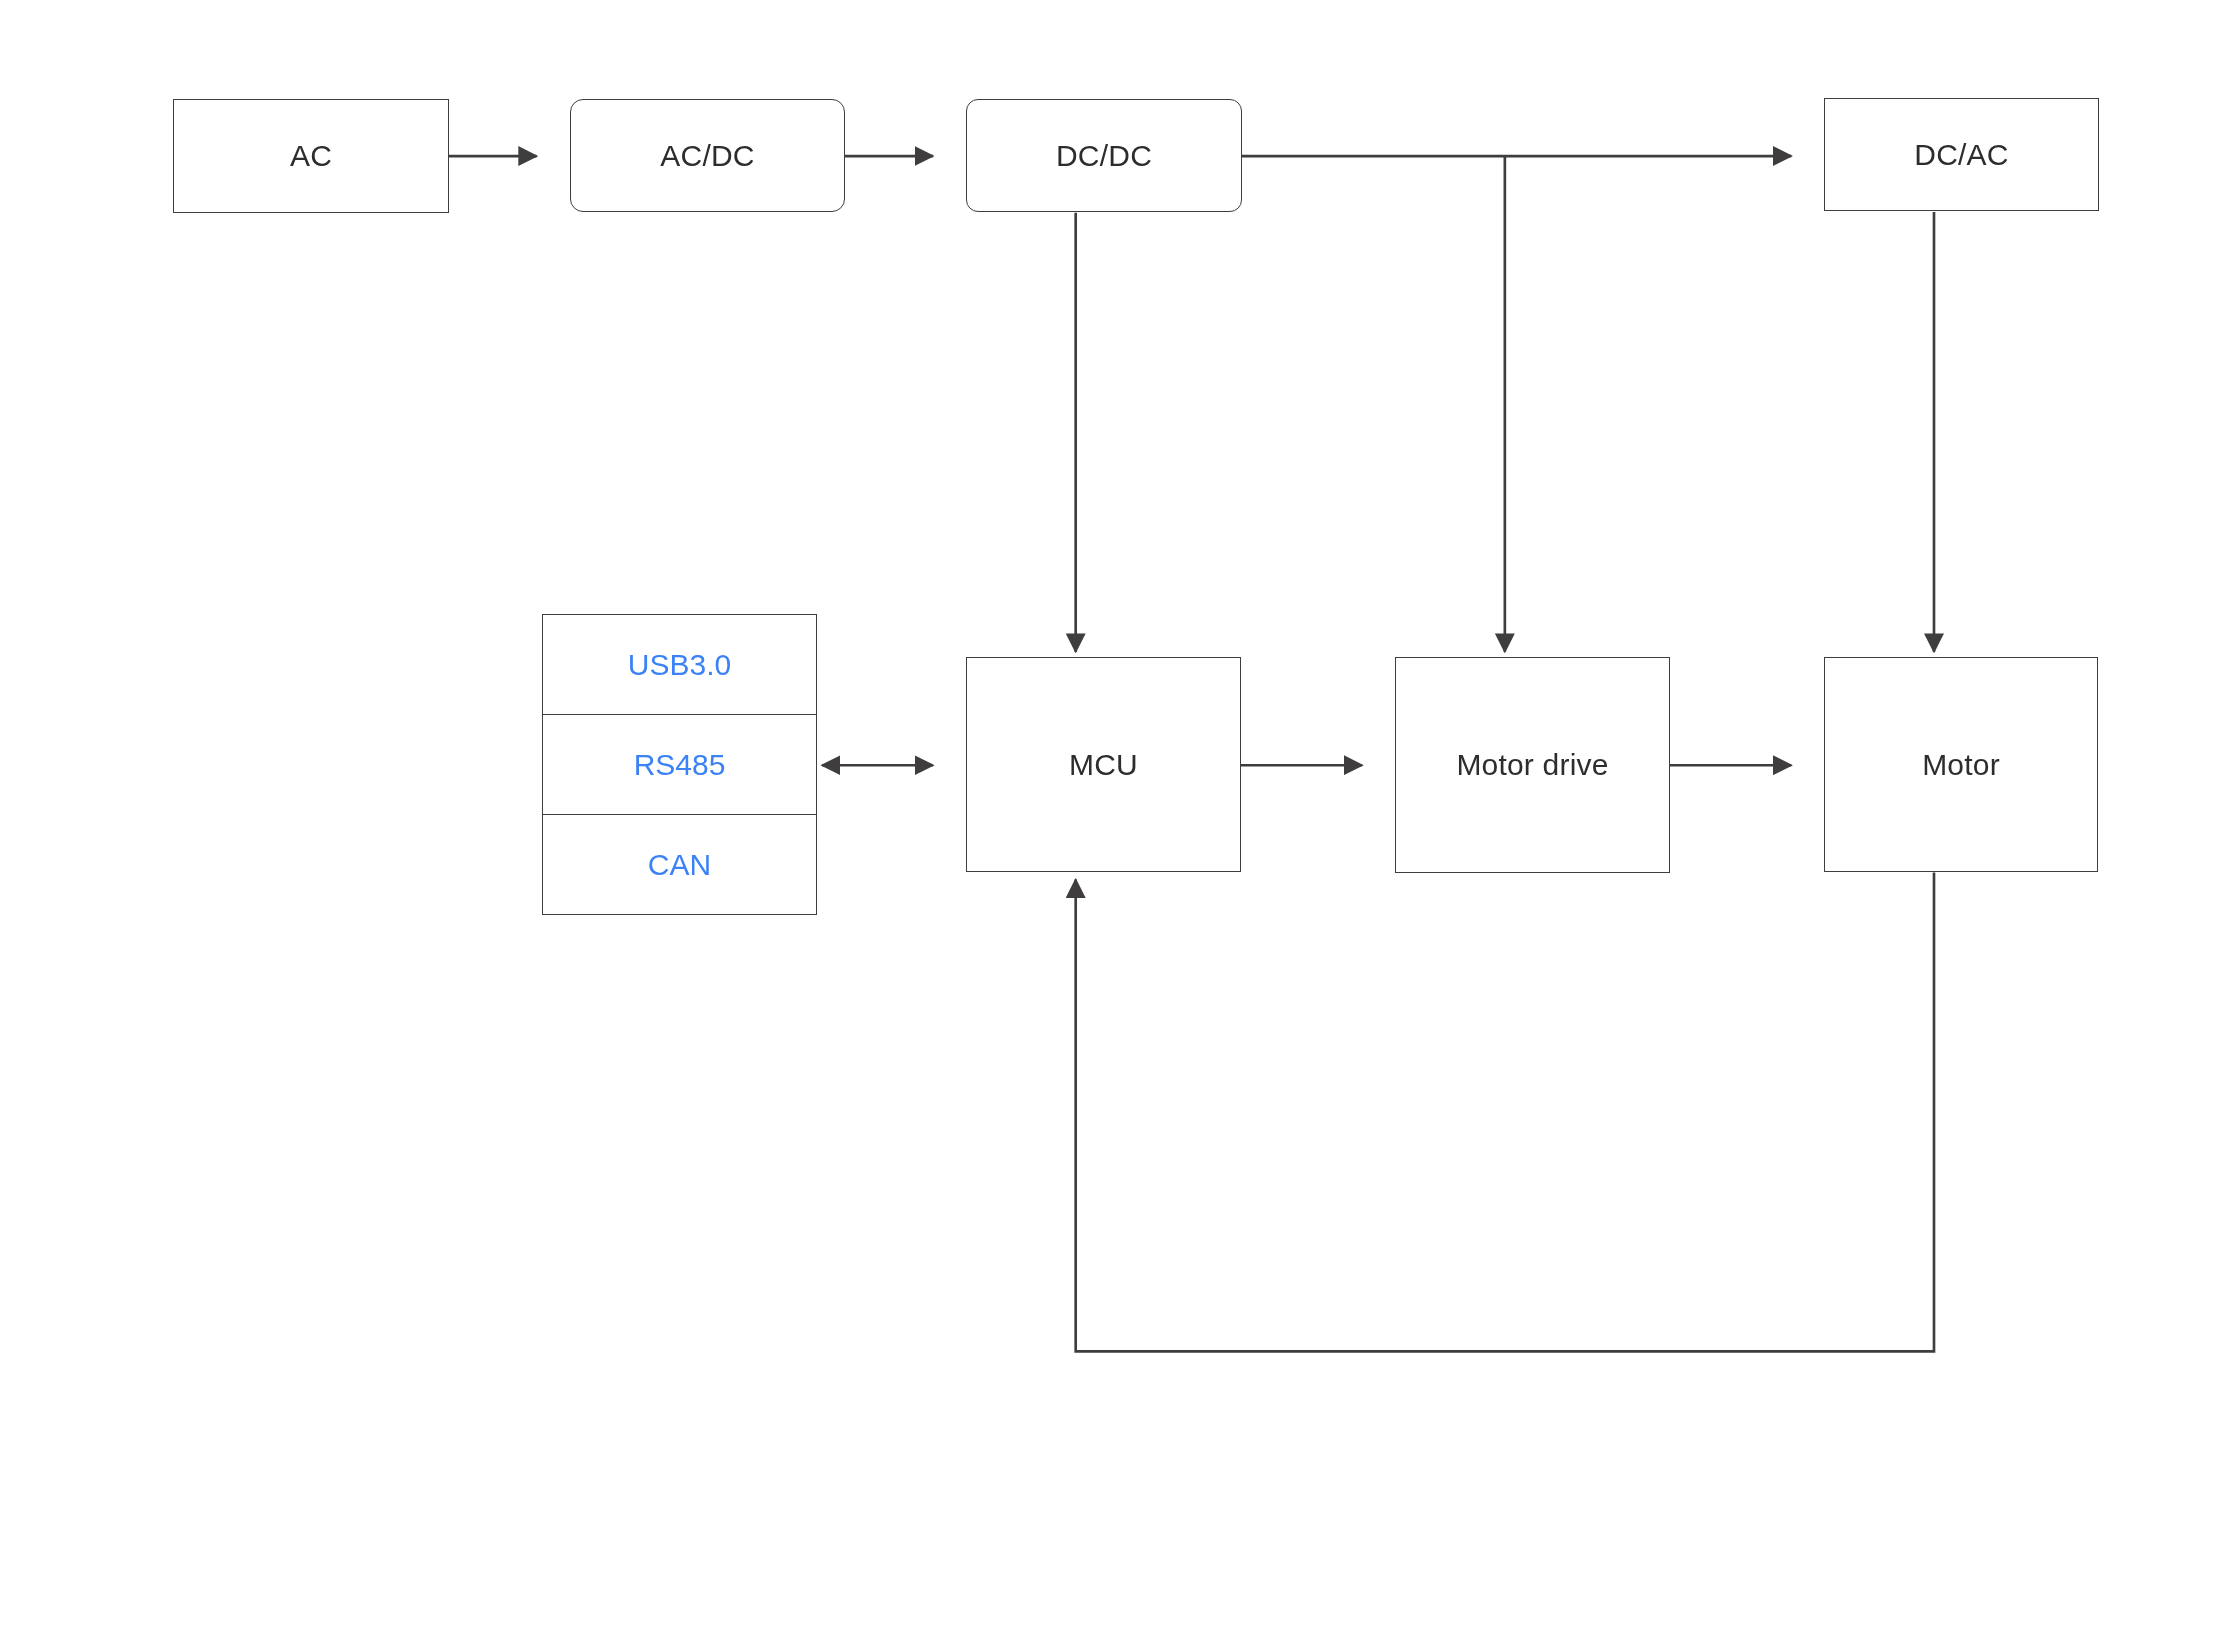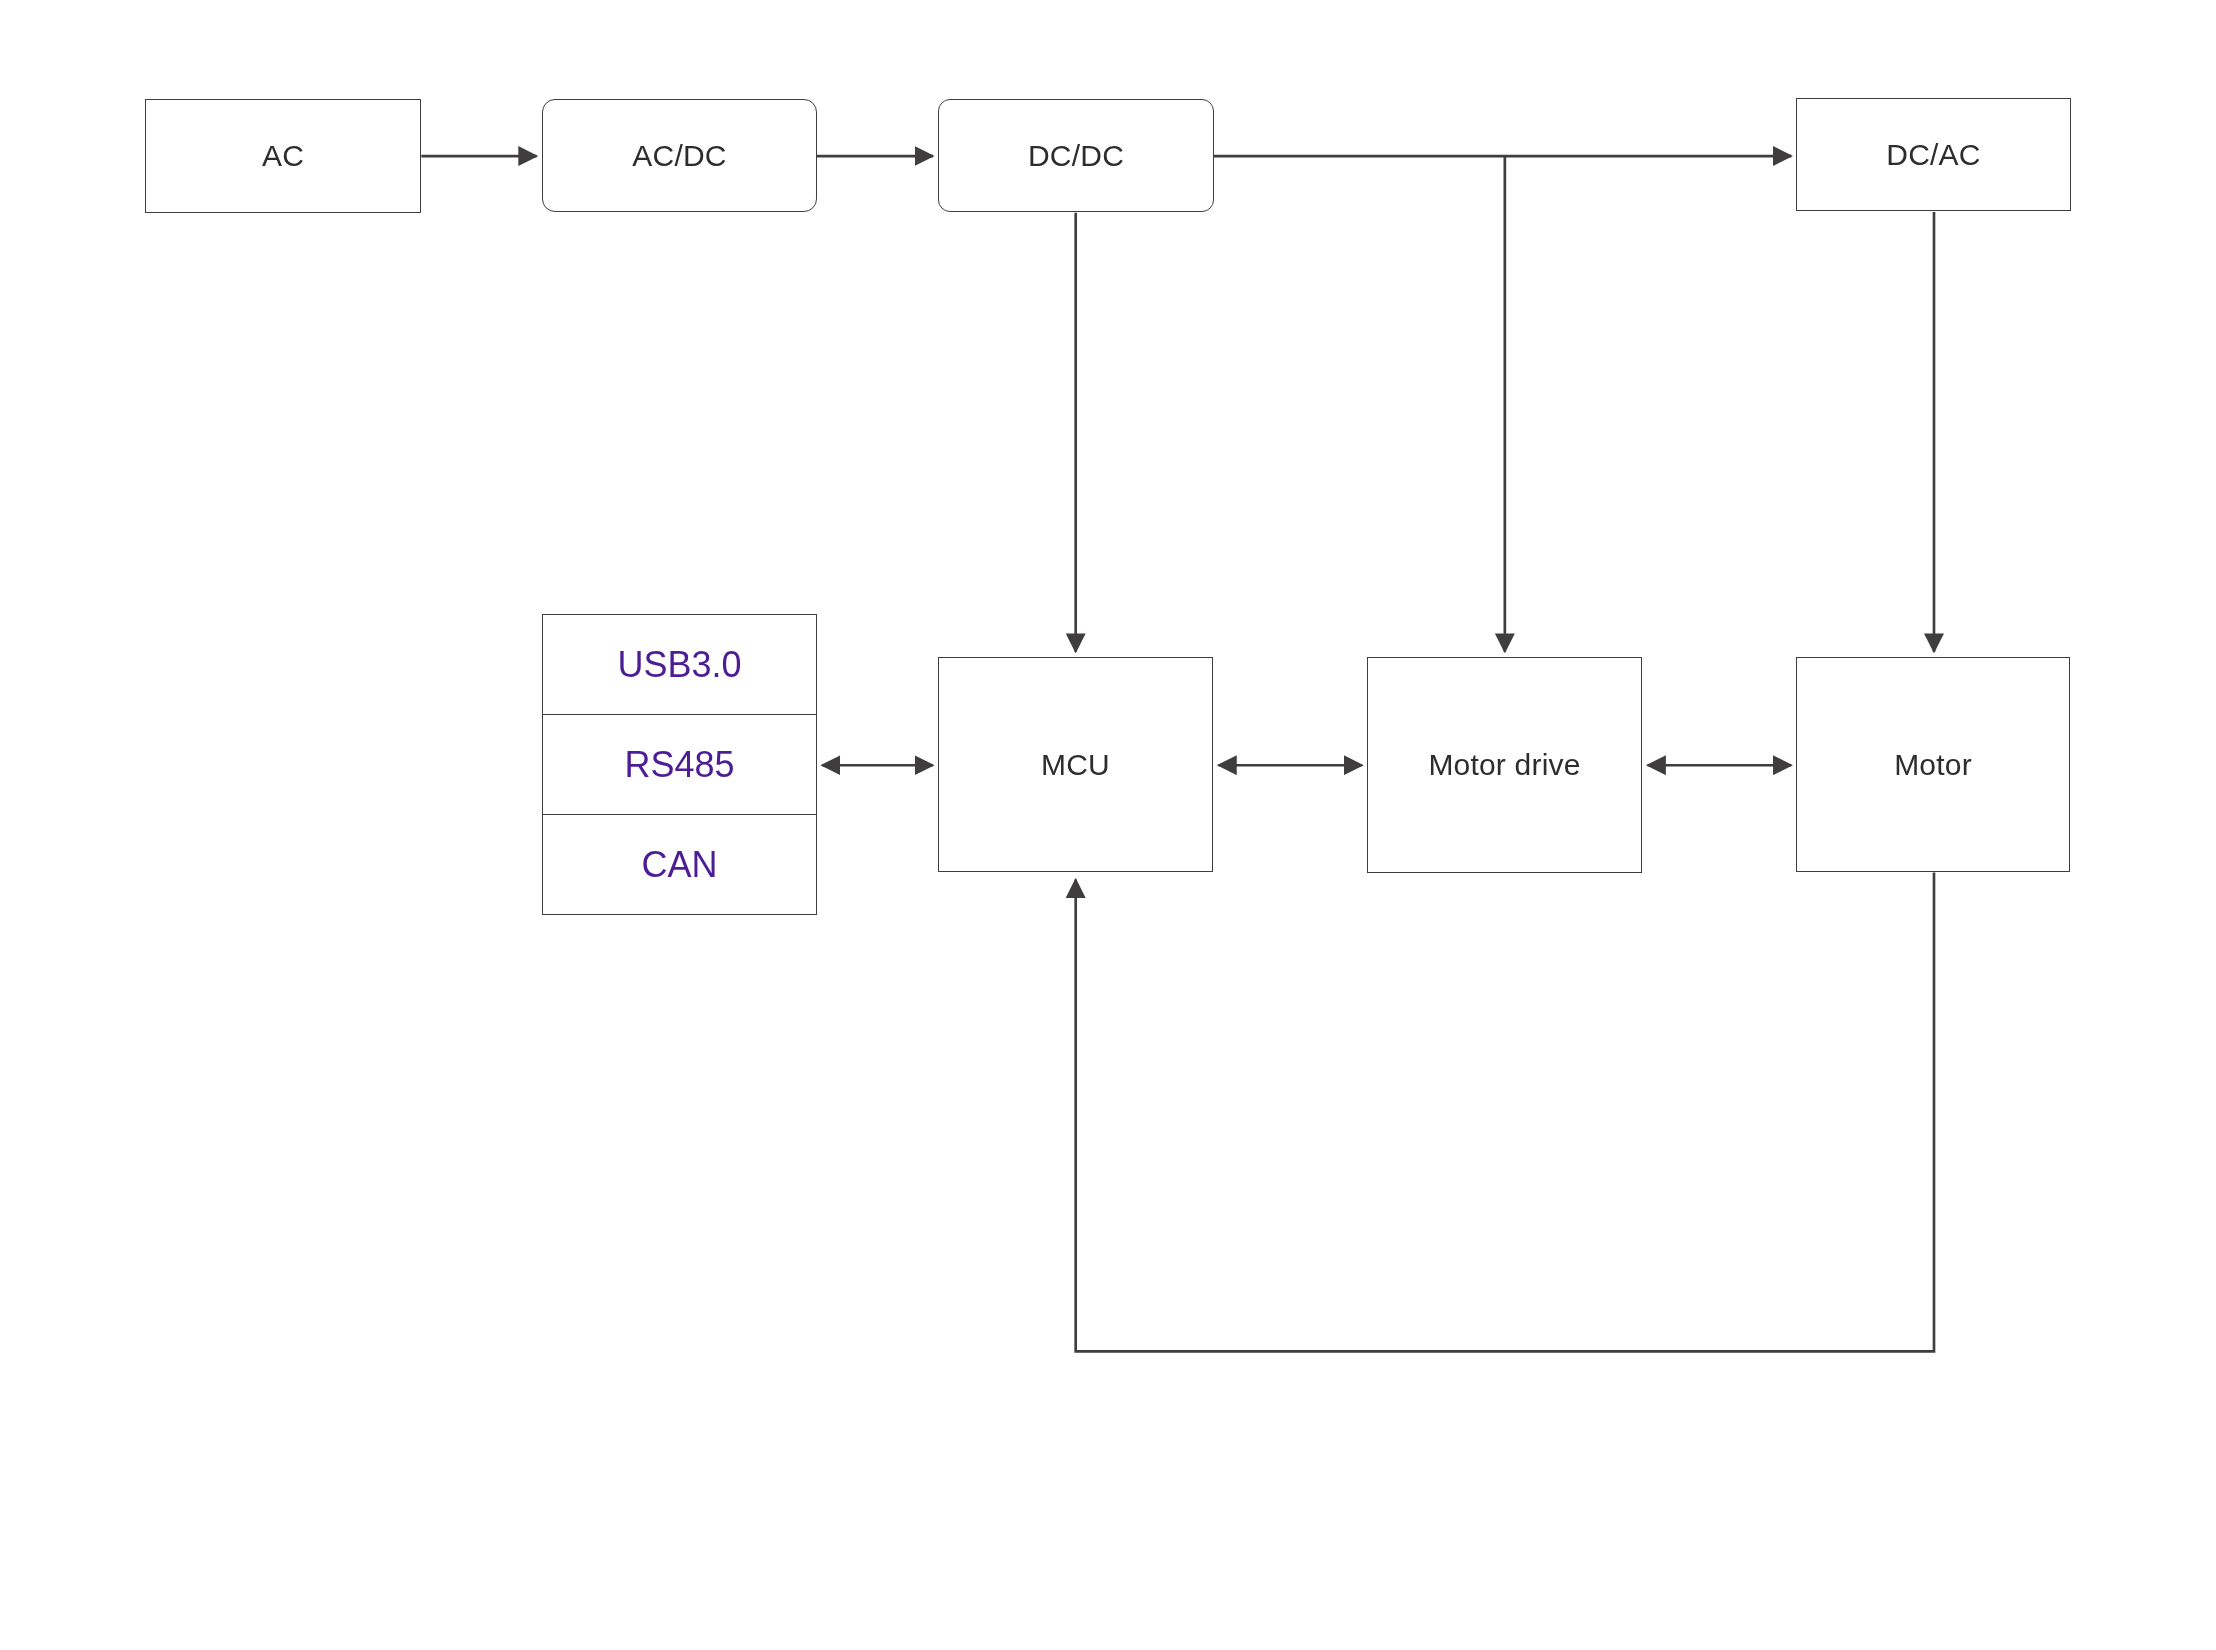--- a/index.html
+++ b/index.html
@@ -32,36 +32,37 @@
     border: 1.8px solid #3f3d3e;
     background: #ffffff;
     display: flex;
     align-items: center;
     justify-content: center;
     color: #2e2c2d;
     font-size: 30px;
     font-family: "Liberation Sans", sans-serif;
     font-weight: 400;
     letter-spacing: 0.2px;
+    margin-left: 28px;
   }
   .stack {
     position: absolute;
     box-sizing: border-box;
     border: 1.8px solid #3f3d3e;
     background: #ffffff;
     display: flex;
     flex-direction: column;
   }
   .stack-cell {
     flex: 1 1 0;
     display: flex;
     align-items: center;
     justify-content: center;
-    color: #4c1d95;
-    font-size: 36px;
+    color: #3b82f6;
+    font-size: 30px;
     font-family: "Liberation Sans", sans-serif;
     border-bottom: 1.8px solid #3f3d3e;
     box-sizing: border-box;
   }
   .stack-cell:last-child {
     border-bottom: none;
   }
   .node-label, .cell-label {
     pointer-events: none;
     white-space: nowrap;

